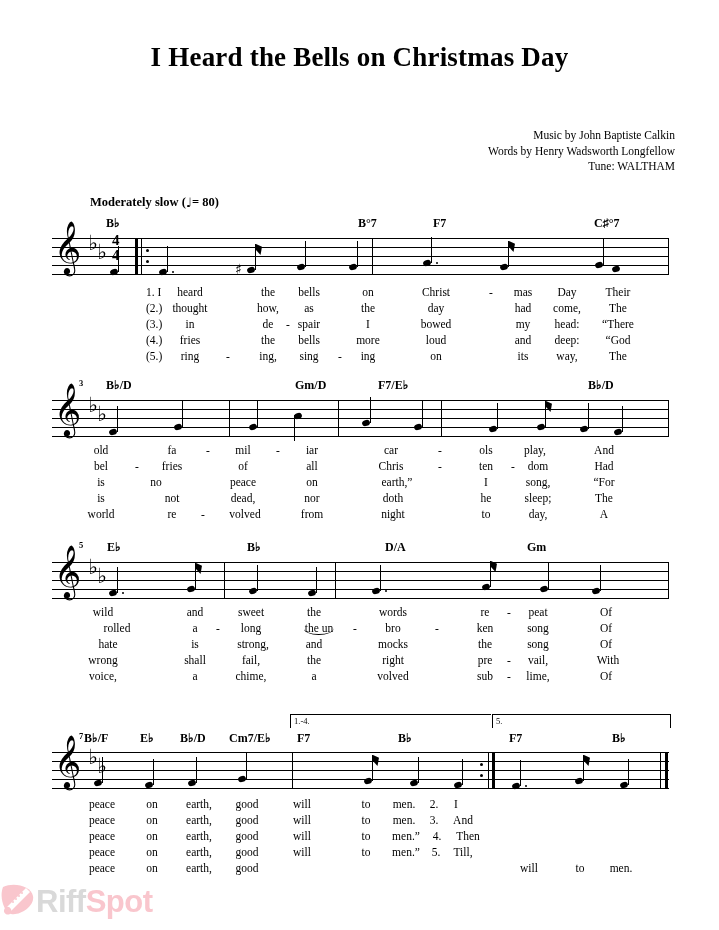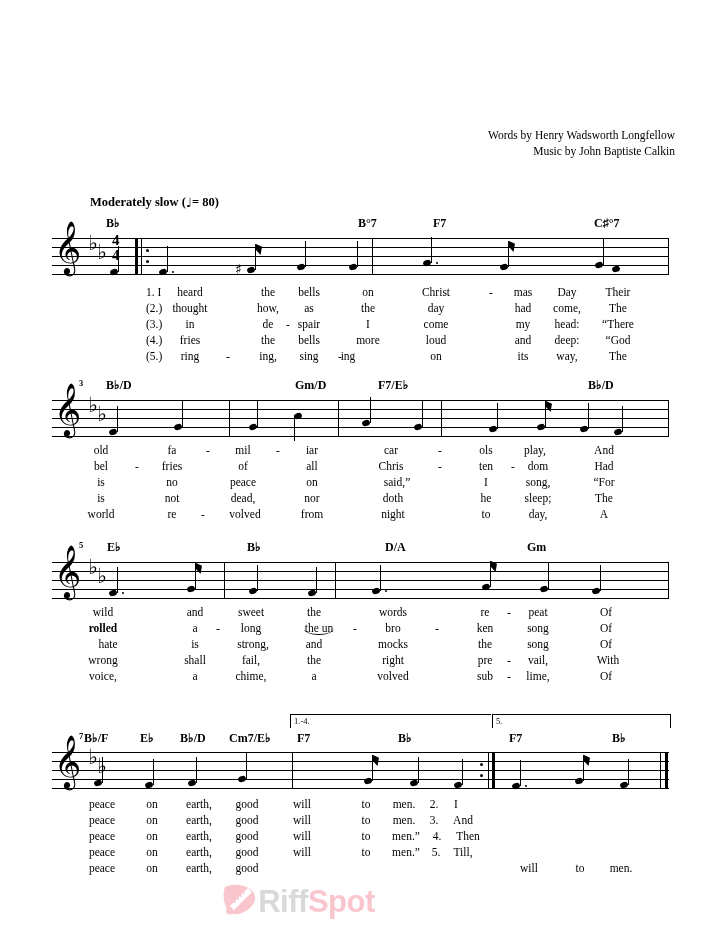--- a/index.html
+++ b/index.html
@@ -248,21 +248,20 @@
     border-radius: 0 0 50% 50%;
     padding: 0 1px;
   }
 
   
   .logo {
     position: absolute;
     left: 0;
     top: 884px;
     width: 597px;
-    text-align: center;
   }
   .logo-inner {
     display: inline-block;
     position: relative;
   }
   .logo-pick {
     display: inline-block;
     vertical-align: middle;
     width: 36px; height: 34px;
     position: relative;
@@ -277,24 +276,26 @@
     letter-spacing: -0.5px;
   }
   .logo-riff { color: #d9d9d9; }
   .logo-spot { color: #f9c6cd; }
 </style>
 </head>
 <body>
 
 <div class="page">
 
+  <div class="title">I Heard the Bells on Christmas Day</div>
 
   <div class="credits">
+    <div>Music by John Baptiste Calkin</div>
     <div>Words by Henry Wadsworth Longfellow</div>
-    <div>Music by John Baptiste Calkin</div>
+    <div>Tune: WALTHAM</div>
   </div>
 
   <div class="tempo"><span>Moderately slow  (</span><span class="noteglyph">♩</span><span>= 80)</span></div>
 
   <div class="system">
 
     <div class="chord" style="left:106px; top:216px;">B♭</div>
     <div class="chord" style="left:358px; top:216px;">B°7</div>
     <div class="chord" style="left:433px; top:216px;">F7</div>
     <div class="chord" style="left:594px; top:216px;">C♯°7</div>
@@ -382,21 +383,21 @@
         <span class="lyric" style="left:567px;">come,</span>
         <span class="lyric" style="left:618px;">The</span>
       </div>
       <div class="lyric-row">
         <span class="lyric vnum" style="left:146px;">(3.)</span>
         <span class="lyric" style="left:190px;">in</span>
         <span class="lyric" style="left:268px;">de</span>
         <span class="hyph" style="left:288px;">-</span>
         <span class="lyric" style="left:309px;">spair</span>
         <span class="lyric" style="left:368px;">I</span>
-        <span class="lyric" style="left:436px;">come</span>
+        <span class="lyric" style="left:436px;">bowed</span>
         <span class="lyric" style="left:523px;">my</span>
         <span class="lyric" style="left:567px;">head:</span>
         <span class="lyric" style="left:618px;">“There</span>
       </div>
       <div class="lyric-row">
         <span class="lyric vnum" style="left:146px;">(4.)</span>
         <span class="lyric" style="left:190px;">fries</span>
         <span class="lyric" style="left:268px;">the</span>
         <span class="lyric" style="left:309px;">bells</span>
         <span class="lyric" style="left:368px;">more</span>
@@ -405,21 +406,21 @@
         <span class="lyric" style="left:567px;">deep:</span>
         <span class="lyric" style="left:618px;">“God</span>
       </div>
       <div class="lyric-row">
         <span class="lyric vnum" style="left:146px;">(5.)</span>
         <span class="lyric" style="left:190px;">ring</span>
         <span class="hyph" style="left:228px;">-</span>
         <span class="lyric" style="left:268px;">ing,</span>
         <span class="lyric" style="left:309px;">sing</span>
         <span class="hyph" style="left:340px;">-</span>
-        <span class="lyric" style="left:348px;">ing</span>
+        <span class="lyric" style="left:368px;">ing</span>
         <span class="lyric" style="left:436px;">on</span>
         <span class="lyric" style="left:523px;">its</span>
         <span class="lyric" style="left:567px;">way,</span>
         <span class="lyric" style="left:618px;">The</span>
       </div>
     </div>
   </div>
 
   <div class="system">
     <div class="measnum" style="left:79px; top:378px;">3</div>
@@ -502,24 +503,24 @@
         <span class="lyric" style="left:312px;">all</span>
         <span class="lyric" style="left:391px;">Chris</span>
         <span class="hyph" style="left:440px;">-</span>
         <span class="lyric" style="left:486px;">ten</span>
         <span class="hyph" style="left:513px;">-</span>
         <span class="lyric" style="left:538px;">dom</span>
         <span class="lyric" style="left:604px;">Had</span>
       </div>
       <div class="lyric-row">
         <span class="lyric" style="left:101px;">is</span>
-        <span class="lyric" style="left:172px;">no</span>
+        <span class="lyric" style="left:156px;">no</span>
         <span class="lyric" style="left:243px;">peace</span>
         <span class="lyric" style="left:312px;">on</span>
-        <span class="lyric" style="left:397px;">said,”</span>
+        <span class="lyric" style="left:397px;">earth,”</span>
         <span class="lyric" style="left:486px;">I</span>
         <span class="lyric" style="left:538px;">song,</span>
         <span class="lyric" style="left:604px;">“For</span>
       </div>
       <div class="lyric-row">
         <span class="lyric" style="left:101px;">is</span>
         <span class="lyric" style="left:172px;">not</span>
         <span class="lyric" style="left:243px;">dead,</span>
         <span class="lyric" style="left:312px;">nor</span>
         <span class="lyric" style="left:393px;">doth</span>
@@ -601,21 +602,21 @@
         <span class="lyric" style="left:195px;">and</span>
         <span class="lyric" style="left:251px;">sweet</span>
         <span class="lyric" style="left:314px;">the</span>
         <span class="lyric" style="left:393px;">words</span>
         <span class="lyric" style="left:485px;">re</span>
         <span class="hyph" style="left:509px;">-</span>
         <span class="lyric" style="left:538px;">peat</span>
         <span class="lyric" style="left:606px;">Of</span>
       </div>
       <div class="lyric-row">
-        <span class="lyric" style="left:103px;font-weight:bold;">rolled</span>
+        <span class="lyric" style="left:117px;">rolled</span>
         <span class="lyric" style="left:195px;">a</span>
         <span class="hyph" style="left:218px;">-</span>
         <span class="lyric" style="left:251px;">long</span>
         <span class="elide" style="left:319px;"><u>the un</u></span>
         <span class="hyph" style="left:355px;">-</span>
         <span class="lyric" style="left:393px;">bro</span>
         <span class="hyph" style="left:437px;">-</span>
         <span class="lyric" style="left:485px;">ken</span>
         <span class="lyric" style="left:538px;">song</span>
         <span class="lyric" style="left:606px;">Of</span>

